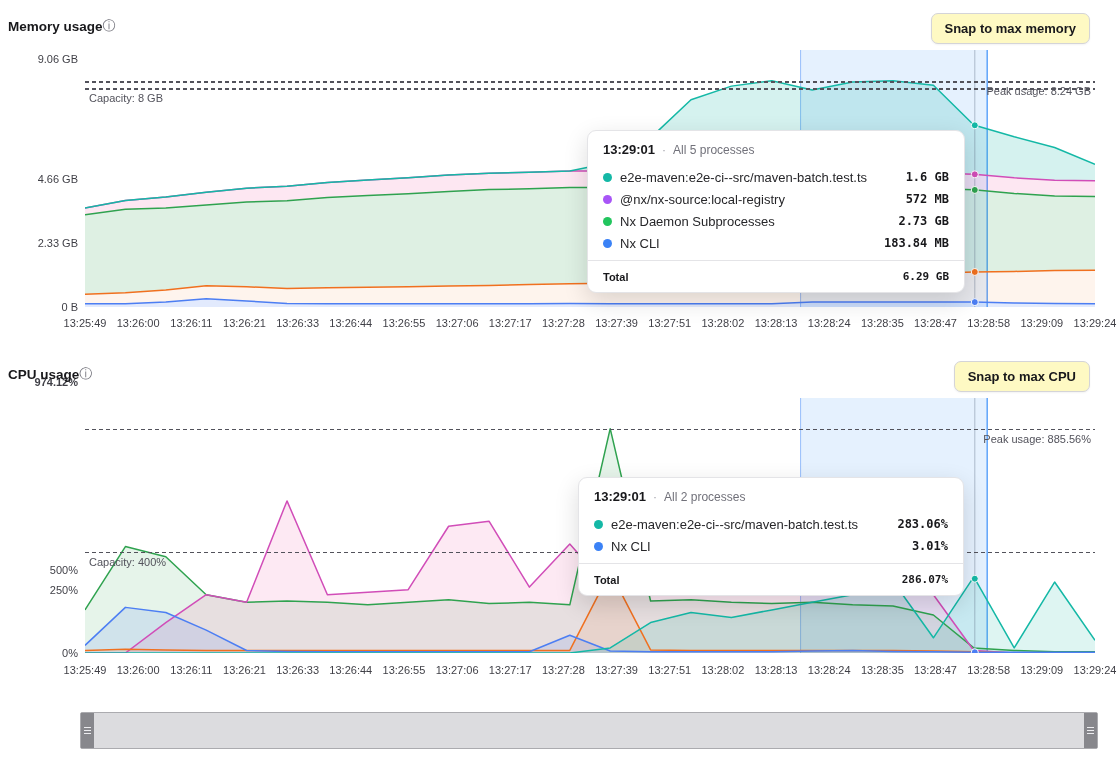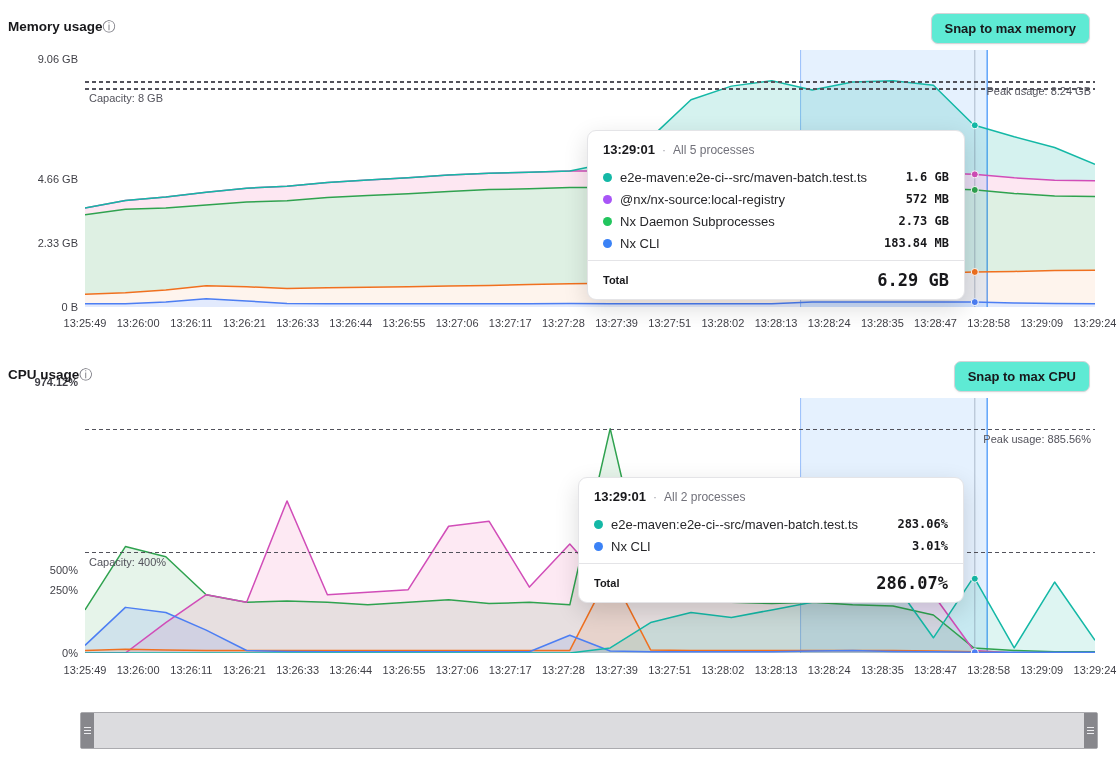--- a/index.html
+++ b/index.html
@@ -1,27 +1,27 @@
 <!DOCTYPE html>
 <html><head>
 <meta charset="utf-8">
 <style>
   *{margin:0;padding:0;box-sizing:border-box}
   html,body{background:#fff}
   body{font-family:"Liberation Sans",sans-serif}
   .screen{position:relative;width:1118px;height:761px;background:#fff;overflow:hidden}
 
-  .panel-header{position:absolute;display:flex;align-items:center;z-index:3}
+  .panel-header{position:absolute;display:flex;align-items:flex-start;z-index:3}
   #hdr-memory{left:8px;top:19px}
   #hdr-cpu{left:8px;top:367px}
   .panel-title{font-size:13.5px;font-weight:700;color:#18181b}
   .info-icon{color:#71717a;font-size:13px;line-height:1;cursor:pointer}
   .info-icon::before{content:"\24D8"}
 
-  .snap-btn{position:absolute;right:28px;background:#5eead4;border:1px solid #d4d4d8;border-radius:7px;
+  .snap-btn{position:absolute;right:28px;background:#fef9c3;border:1px solid #d4d4d8;border-radius:7px;
     padding:7px 13px;font:700 13px "Liberation Sans",sans-serif;color:#18181b;
     box-shadow:0 1px 2px rgba(0,0,0,0.05);cursor:pointer;z-index:3}
   #btn-memory{top:13px}
   #btn-cpu{top:361px}
 
   .plot{position:absolute;z-index:1}
   .plot svg{position:absolute;left:0;top:0;display:block}
 
   .dash-line{position:absolute;left:0;width:100%;height:1.5px;
     background:repeating-linear-gradient(90deg,#52525b 0 4px,transparent 4px 7px);z-index:2}
@@ -41,21 +41,21 @@
   .tt-time{font-weight:700;font-size:13px;color:#18181b}
   .tt-sep{color:#a1a1aa;font-size:12px}
   .tt-sub{color:#71717a;font-size:12px}
   .tt-rows{padding:2px 0 6px}
   .tt-row{display:flex;align-items:center;gap:8px;padding:3.5px 15px}
   .tt-dot{width:9px;height:9px;border-radius:50%;flex:none}
   .tt-name{font-size:13px;color:#27272a;white-space:nowrap}
   .tt-val{margin-left:auto;font-family:"DejaVu Sans Mono",monospace;font-size:12px;font-weight:700;color:#18181b;white-space:nowrap}
   .tt-total{display:flex;align-items:center;padding:9px 15px;border-top:1px solid #e4e4e7}
   .tt-total-label{font-size:11px;font-weight:700;color:#18181b}
-  .tt-total-val{margin-left:auto;font-family:"DejaVu Sans Mono",monospace;font-size:17px;font-weight:700;color:#18181b}
+  .tt-total-val{margin-left:auto;font-family:"DejaVu Sans Mono",monospace;font-size:11px;font-weight:700;color:#18181b}
   #tt-memory{left:587px;top:130px;width:378px}
   #tt-cpu{left:578px;top:477px;width:386px}
 
   .brush{position:absolute;left:80px;top:712px;width:1018px;height:37px;display:flex;align-items:stretch;
     border:1px solid #ababaf;background:#dcdcdf;border-radius:2px;z-index:3}
   .brush-handle{width:13px;background:#87878c;display:flex;align-items:center;justify-content:center;cursor:ew-resize}
   .brush-track{flex:1;cursor:grab}
   .grip{width:7px;height:1px;background:#ededf0;box-shadow:0 -3px 0 #ededf0,0 3px 0 #ededf0}
 </style>
 </head>

